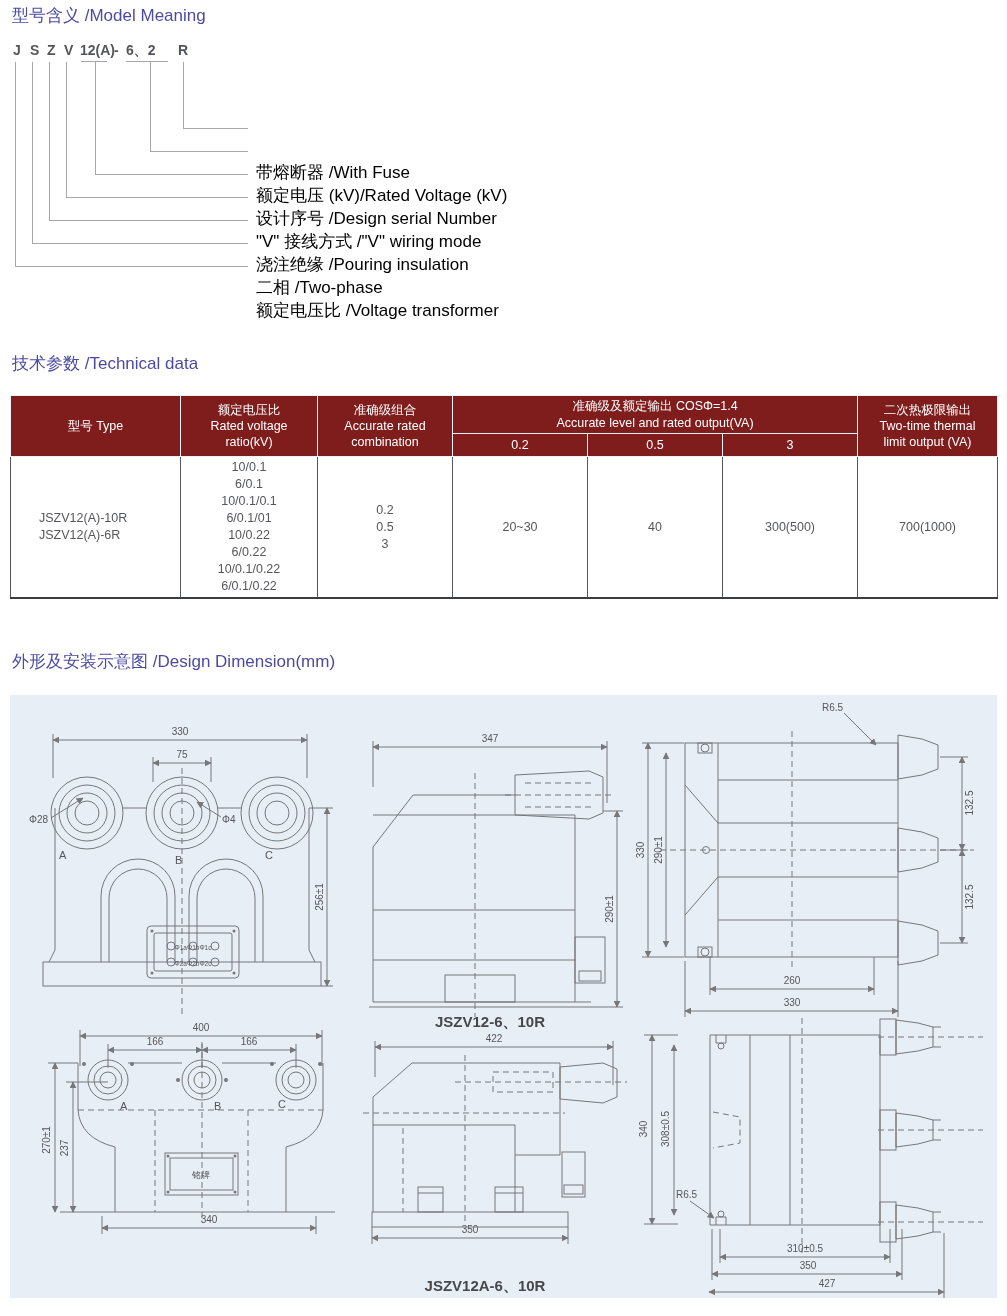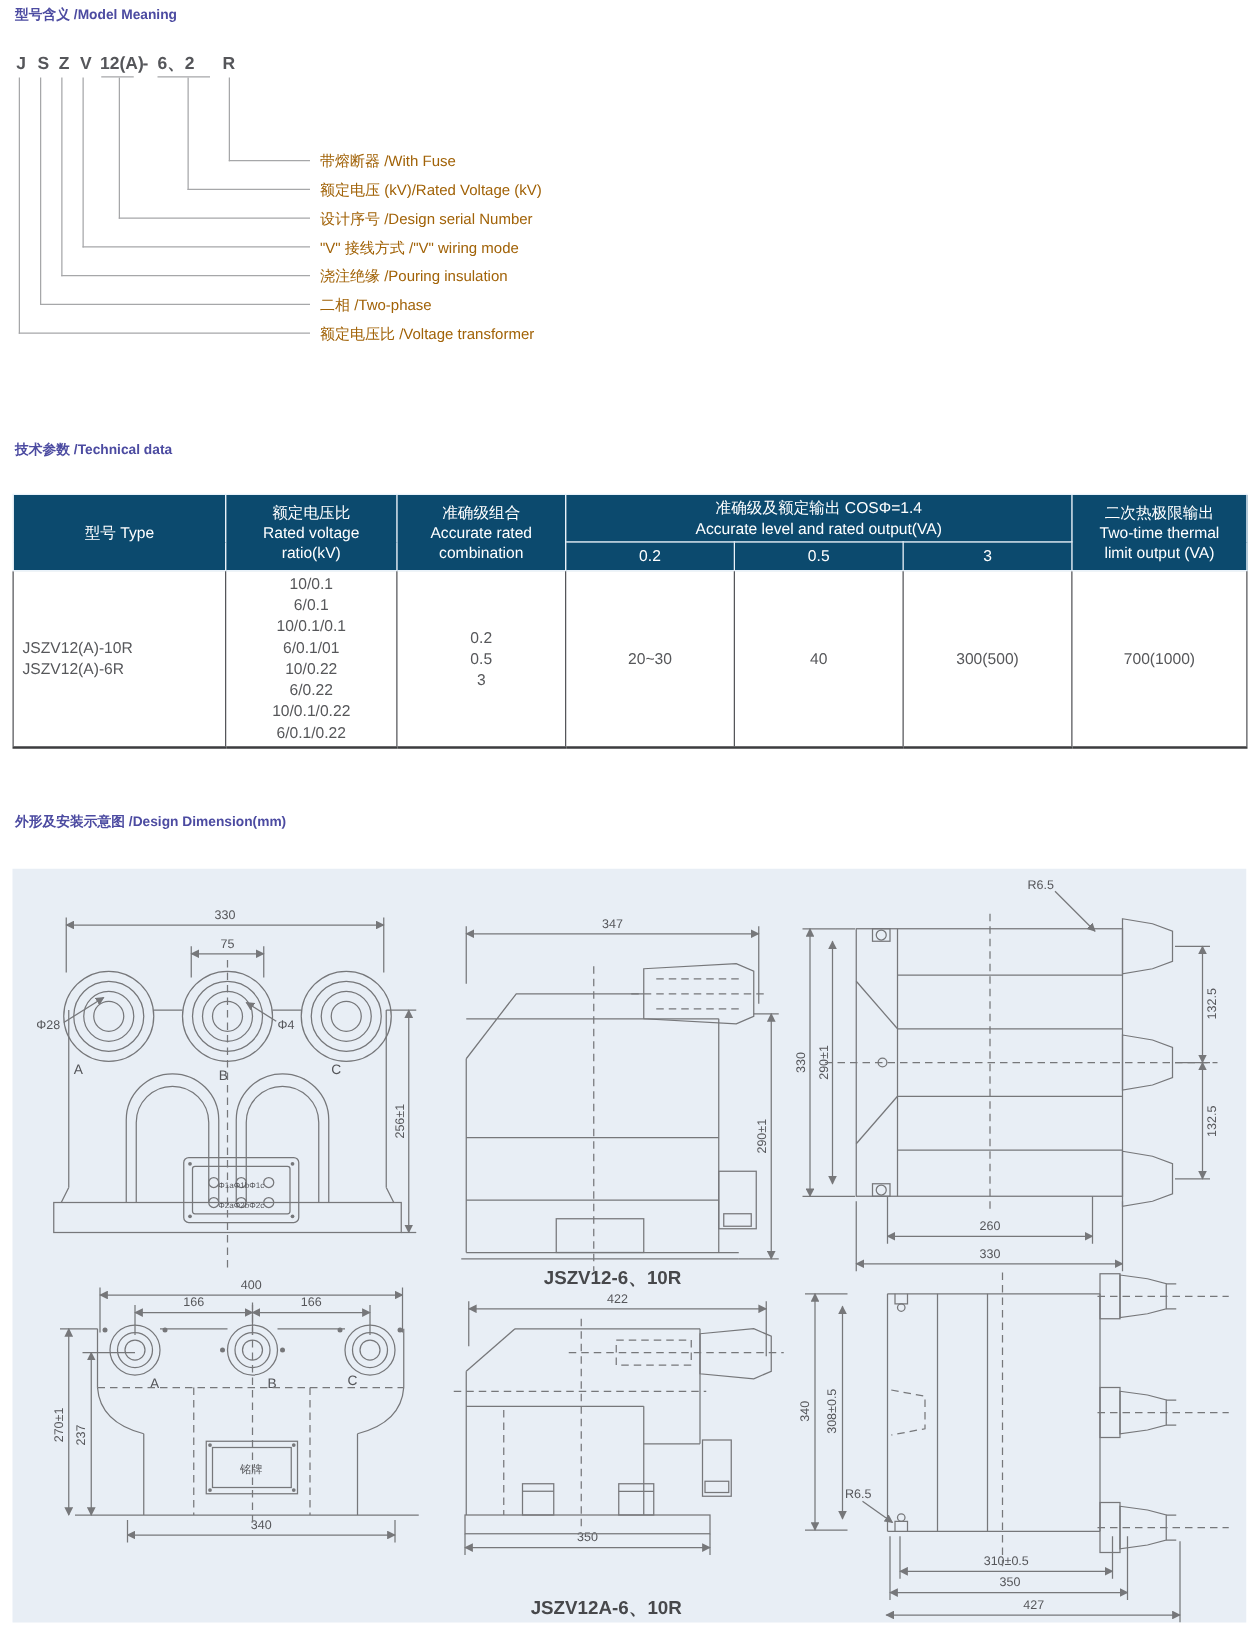--- a/index.html
+++ b/index.html
@@ -1,30 +1,30 @@
 <!DOCTYPE html>
 <html><head>
 <meta charset="utf-8">
 <style>
   html,body{margin:0;padding:0;}
   body{width:1007px;height:1316px;background:#ffffff;position:relative;
        font-family:"Liberation Sans",sans-serif;overflow:hidden;}
-  .sec-title{position:absolute;color:#4c4ba1;font-weight:bold;font-size:11px;white-space:nowrap;}
+  .sec-title{position:absolute;color:#4c4ba1;font-weight:normal;font-size:17px;white-space:nowrap;}
   .code-part{position:absolute;top:42px;font-size:14px;font-weight:bold;color:#55565a;white-space:nowrap;}
   .connector{position:absolute;border-left:1px solid #a6a7a9;border-bottom:1px solid #a6a7a9;}
   .underl{position:absolute;border-top:1px solid #a6a7a9;height:0;}
-  .code-label{position:absolute;left:256px;font-size:12px;color:#a16207;white-space:nowrap;}
+  .code-label{position:absolute;left:256px;font-size:17px;color:#000000;white-space:nowrap;margin-top:40px;}
   .tbl{position:absolute;left:10px;top:395px;width:987px;}
   .tbl table{border-collapse:collapse;table-layout:fixed;width:987px;}
-  .th{background:#0c4a6e;color:#ffffff;border:1px solid #e9f2fa;font-size:12.5px;line-height:1.3;
+  .th{background:#7f1d1d;color:#ffffff;border:1px solid #e9f2fa;font-size:12.5px;line-height:1.3;
       text-align:center;vertical-align:middle;white-space:pre-line;padding:1px 2px;font-weight:normal;}
   tr.h{height:38px;} tr.h2{height:23px;} tr.b{height:141px;}
   .bd{background:#ffffff;border:1px solid #55565a;border-bottom:2px solid #3c3d3f;color:#56575a;
       font-size:12.5px;text-align:center;vertical-align:middle;white-space:pre-line;line-height:17px;padding:2px;}
-  .bd.type{text-align:left;padding-left:7px;margin-left:43px;}
+  .bd.type{text-align:left;padding-left:28px;margin-left:43px;}
   .panel{position:absolute;left:10px;top:695px;width:987px;height:603px;background:#e8eef5;overflow:hidden;}
   .panel svg{position:absolute;overflow:visible;}
   svg text{font-family:"Liberation Sans",sans-serif;font-size:10px;fill:#55565a;}
   svg text.cap{font-size:15px;font-weight:bold;fill:#47484b;}
   svg text.tiny{font-size:6.5px;}
   svg text.abc{font-size:11px;}
   .ln{stroke:#76777a;stroke-width:1;fill:none;}
   .dash{stroke:#76777a;stroke-width:1;fill:none;stroke-dasharray:6 4;}
   .dim{stroke:#76777a;stroke-width:1;fill:none;}
 </style>

